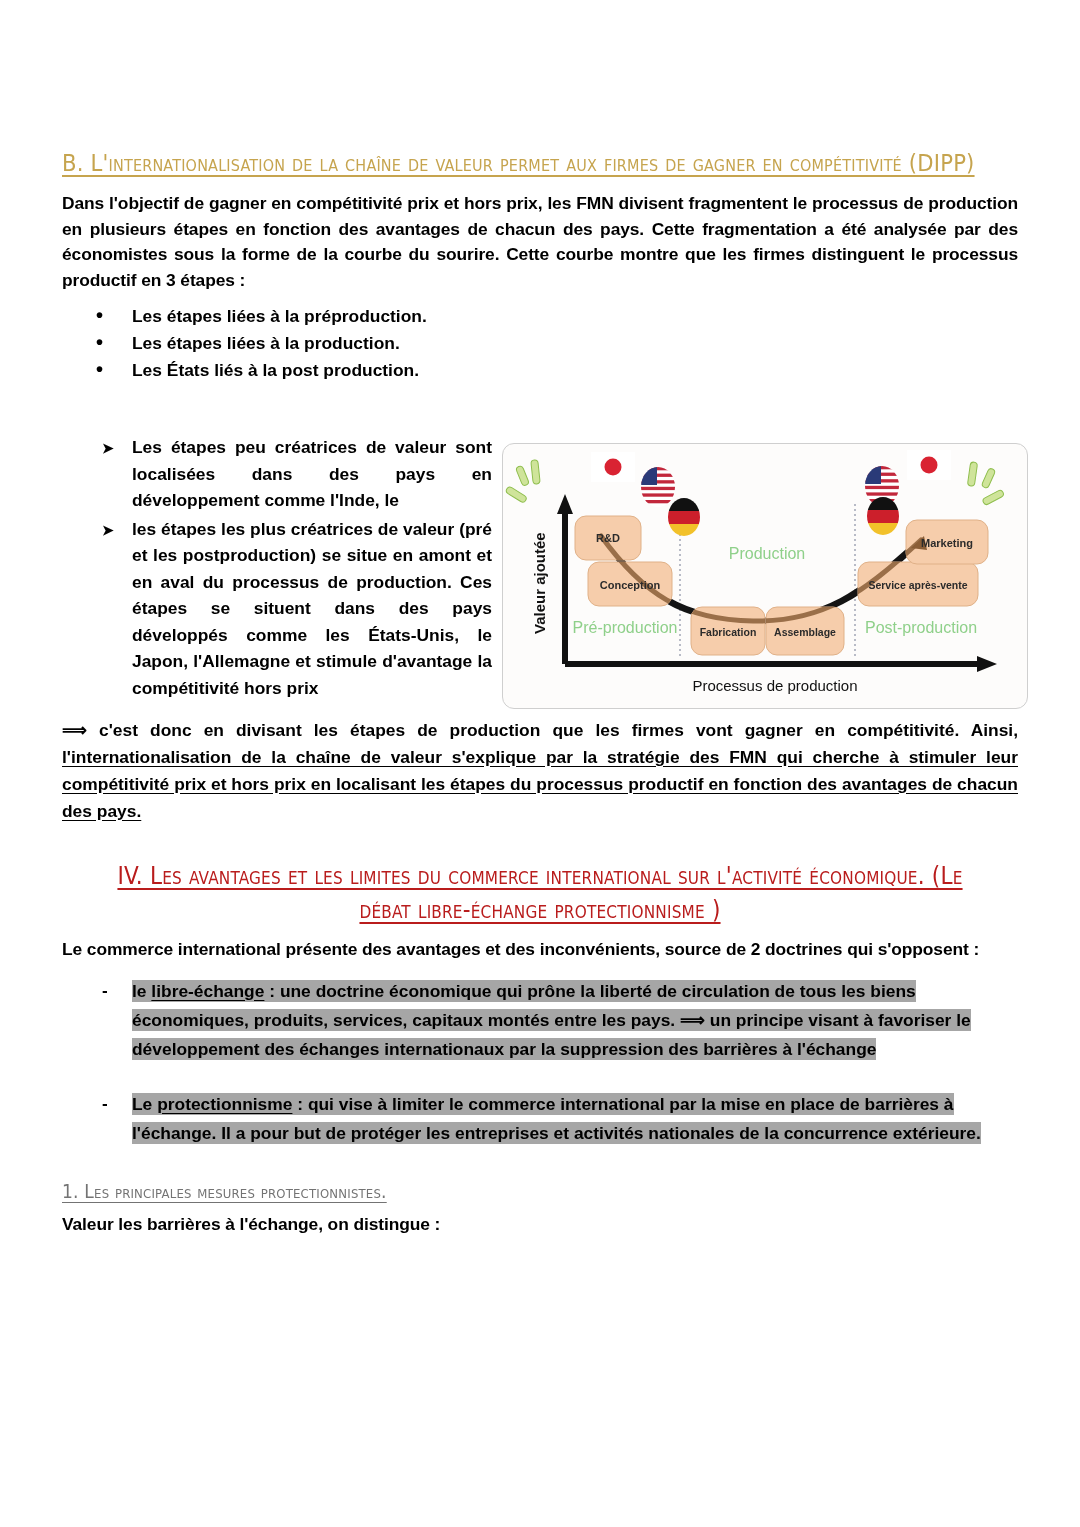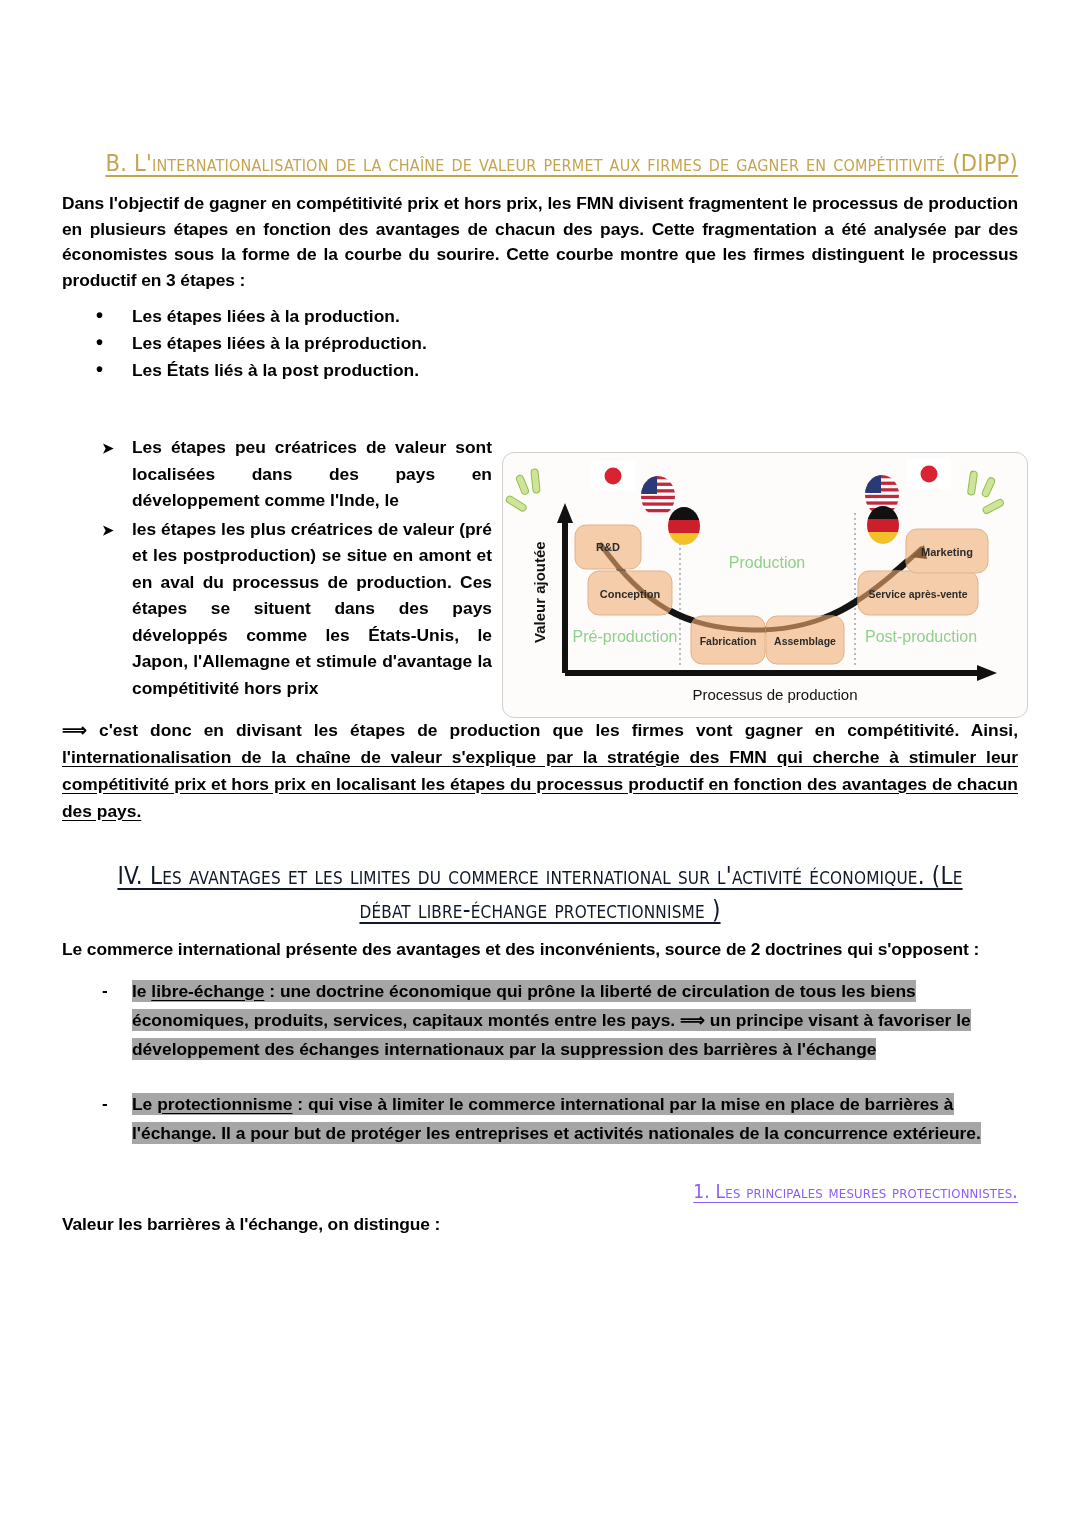--- a/index.html
+++ b/index.html
@@ -31,38 +31,37 @@
 
   
   .head-deco {
     font-family: "DejaVu Sans Condensed", "DejaVu Sans", sans-serif;
     font-stretch: condensed;
     font-weight: 400;
     letter-spacing: 0.2px;
     text-decoration: underline;
     text-underline-offset: 4px;
     font-variant: small-caps;
-    text-align: right;
   }
   .h-gold {
     color: #c6a44e;
     font-size: 23.5px;
     line-height: 31px;
     margin: 0 0 12px 0;
   }
   .h-green {
-    color: #0f172a;
+    color: #b91c1c;
     font-size: 24px;
     line-height: 34px;
     text-align: center;
     margin: 34px 0 10px 0;
     padding: 0 28px;
   }
   .h-gray {
-    color: #8b5cf6;
+    color: #737373;
     font-size: 19px;
     line-height: 26px;
     margin: 30px 0 8px 0;
   }
 
   
   p.body {
     font-size: 17.4px;
     line-height: 25.5px;
     margin: 4px 0 0 0;
@@ -128,21 +127,21 @@
     line-height: 26.5px;
     padding-left: 70px;
     font-weight: 600;
     margin-top: 0;
   }
 
   
   .figure {
     position: absolute;
     left: 440px;
-    top: 18px;
+    top: 9px;
     width: 524px;
     height: 264px;
     background: #fdfcfb;
     border: 1.5px solid #cfcfcf;
     border-radius: 12px;
     overflow: hidden;
   }
 
   
   .concl {
@@ -190,22 +189,22 @@
 <body>
 
 <div class="page">
   <div class="content">
 
     <div class="head-deco h-gold">B. L'internationalisation de la chaîne de valeur permet aux firmes de gagner en compétitivité (DIPP)</div>
 
     <p class="body nb">Dans l'objectif de gagner en compétitivité prix et hors prix, les FMN divisent fragmentent le processus de production en plusieurs étapes en fonction des avantages de chacun des pays. Cette fragmentation a été analysée par des économistes sous la forme de la courbe du sourire. Cette courbe montre que les firmes distinguent le processus productif en 3 étapes :</p>
 
     <ul class="dots">
+      <li>Les étapes liées à la préproduction.</li>
       <li>Les étapes liées à la production.</li>
-      <li>Les étapes liées à la préproduction.</li>
       <li>Les États liés à la post production.</li>
     </ul>
 
     <div class="spacer-a"></div>
 
     <div class="two-col">
       <div class="left-col">
         <ul class="arrows">
           <li>Les étapes peu créatrices de valeur sont localisées dans des pays en développement comme l'Inde, le</li>
           <li>les étapes les plus créatrices de valeur (pré et les postproduction) se situe en amont et en aval du processus de production. Ces étapes se situent dans des pays développés comme les États-Unis, le Japon, l'Allemagne et stimule d'avantage la compétitivité hors prix</li>

